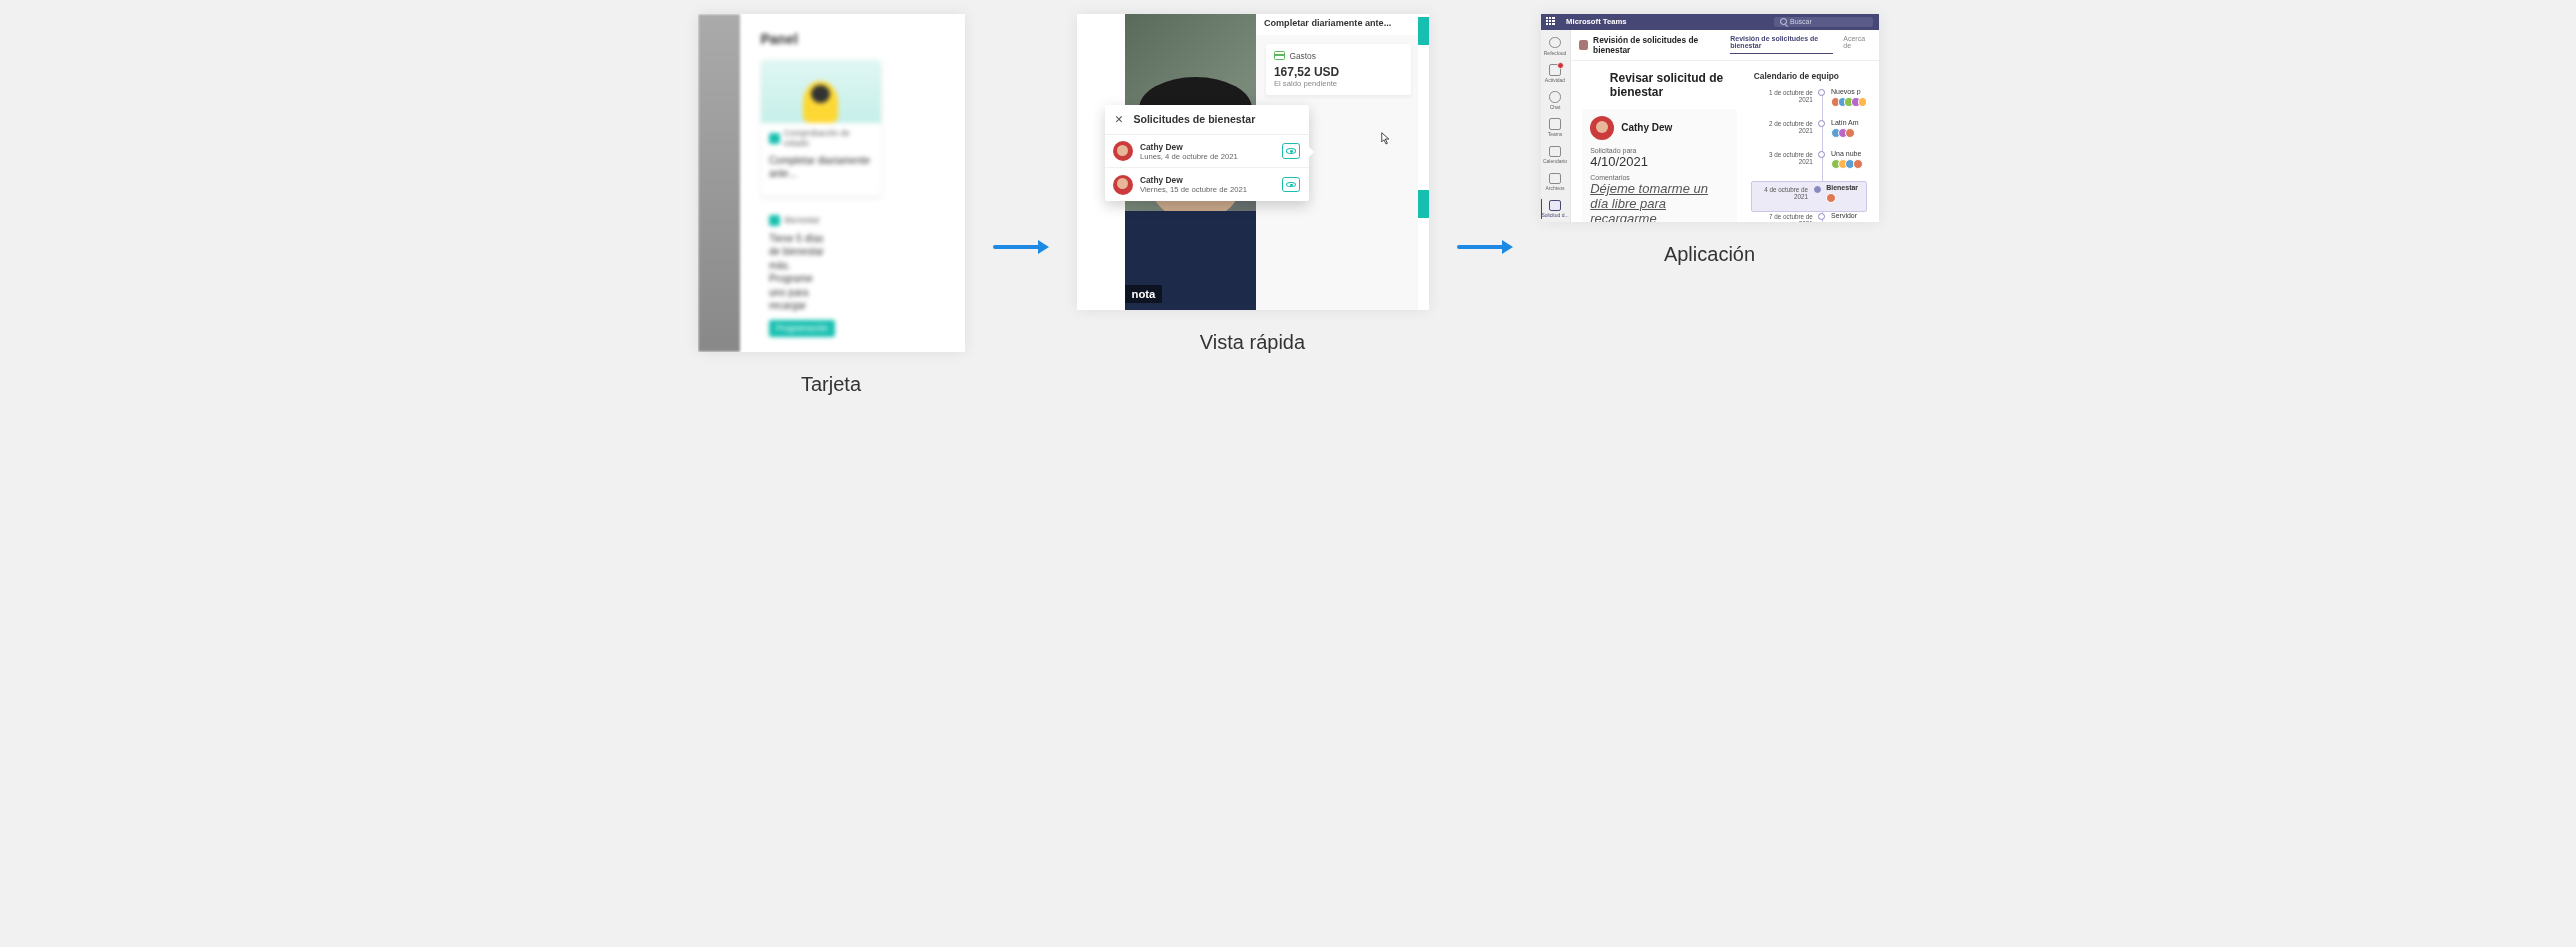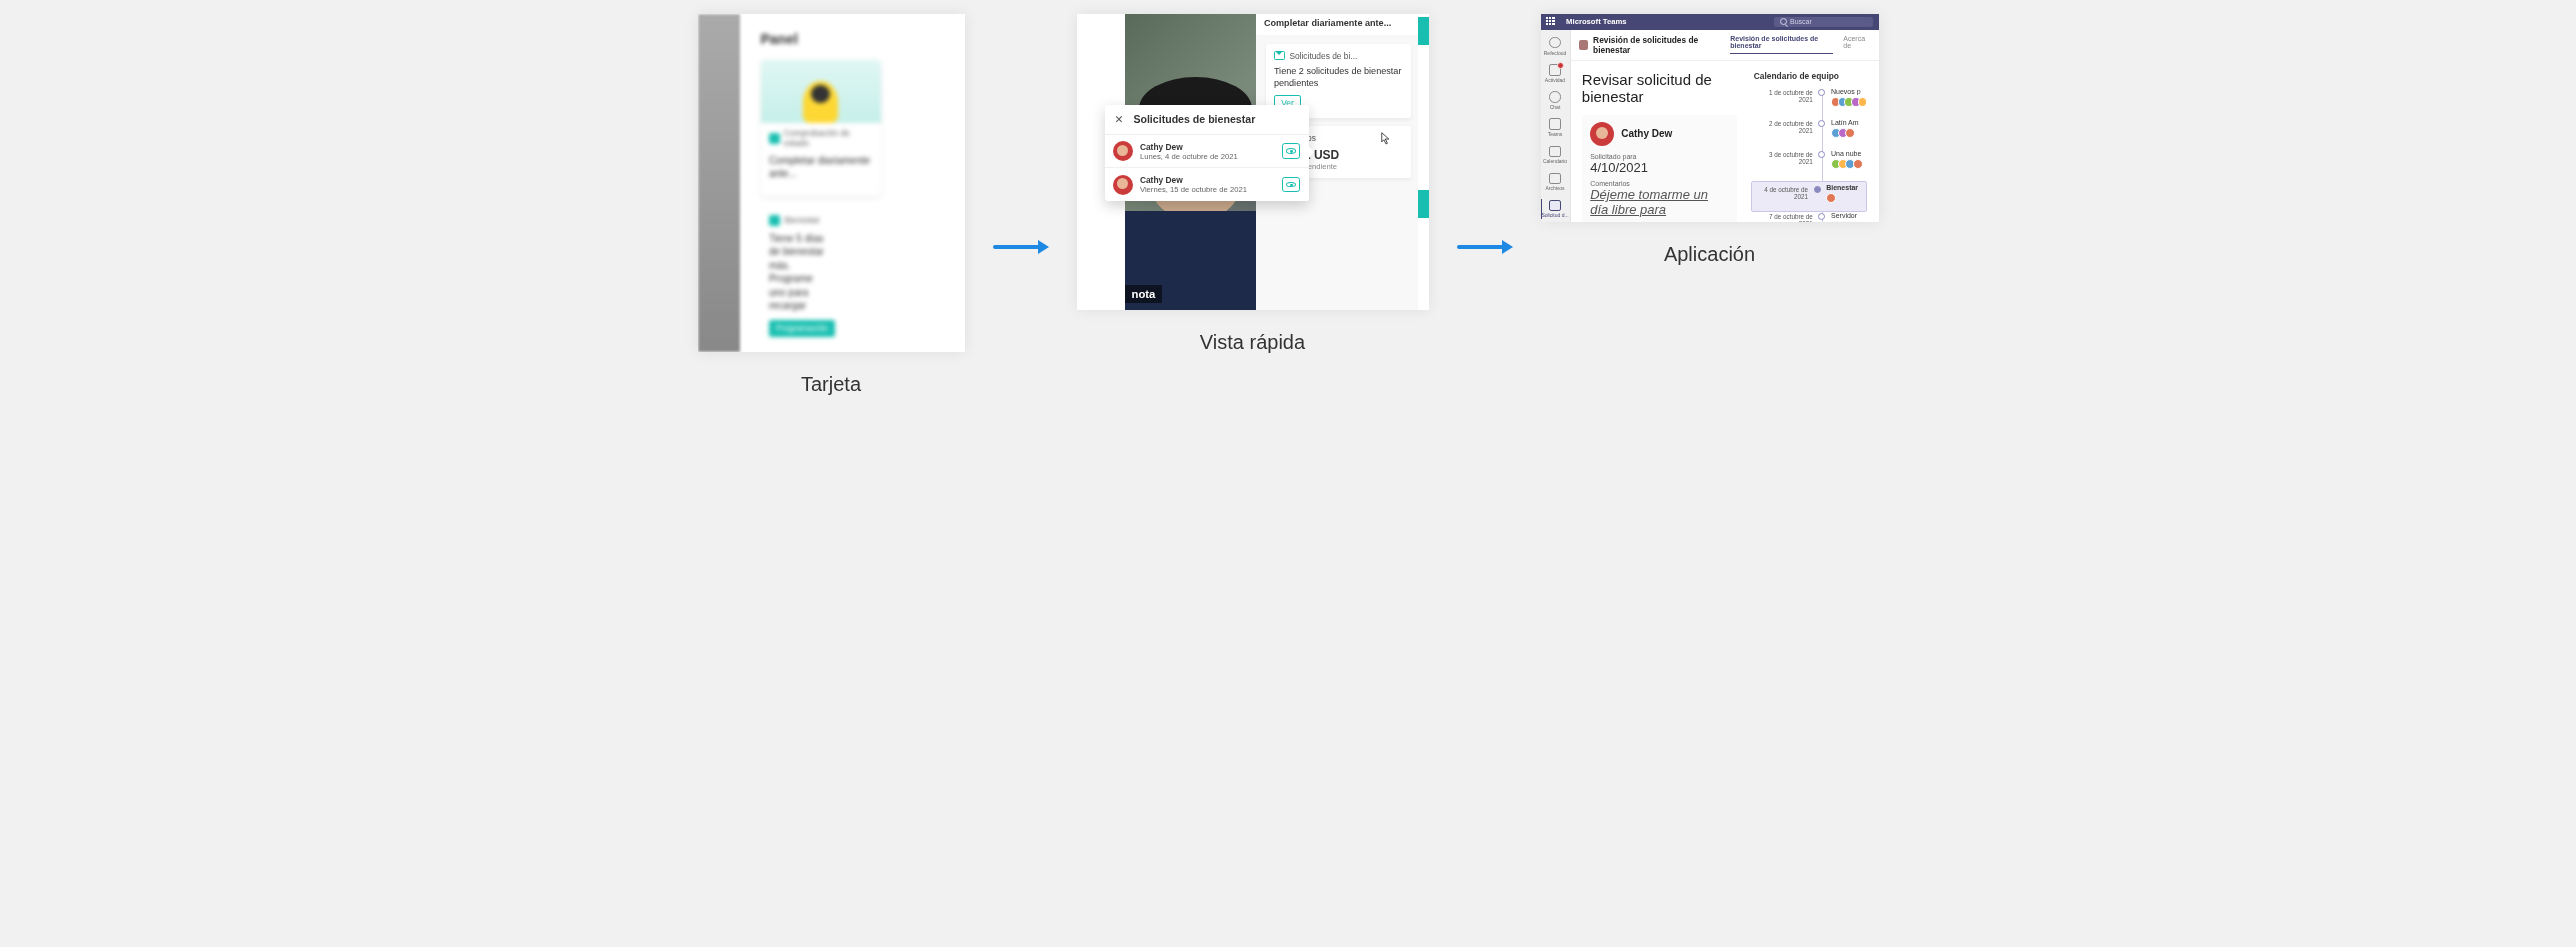--- a/index.html
+++ b/index.html
@@ -92,21 +92,21 @@
 
   .main { flex:1; background:#fff; display:flex; flex-direction:column; overflow:hidden;}
   .apphdr { display:flex; align-items:center; gap:5.6px; padding:5px 8.4px; border-bottom:0.7px solid #eee;}
   .apphdr .appico{width:10px;height:10px;background:#a77; border-radius:2.1px;}
   .apphdr .appt{font-weight:700; font-size:8.4px; color:#222;}
   .apphdr .tabs{margin-left:7px; display:flex; gap:10px; font-size:7px;}
   .apphdr .tabs .tab{color:#888; padding-bottom:4.2px; cursor:pointer;}
   .apphdr .tabs .tab.on{color:#464775; border-bottom:1.4px solid #464775; font-weight:600;}
   .content { flex:1; padding:10px 11.3px; overflow:hidden; display:flex; gap:17px;}
   .lcol{flex:0 0 155px;}
-  .lcol h2{font-size:15px;font-weight:400;color:#222;margin-bottom:10px;}
+  .lcol h2{font-size:12px;font-weight:700;color:#222;margin-bottom:10px;margin-left:28px;}
   .reqcard{background:#fafafa;border-radius:2.8px;padding:7px 8.4px;}
   .reqcard .who{display:flex;align-items:center;gap:7px;margin-bottom:7px;}
   .reqcard .av{width:24px;height:24px;border-radius:50%;background:#cc3b3b;position:relative;}
   .reqcard .av::after{content:"";position:absolute;left:5.6px;top:5px;width:12.7px;height:12.7px;background:#e8b79a;border-radius:50%;}
   .reqcard .nm{font-size:10px;font-weight:700;color:#222;}
   .reqcard .field-l{font-size:7px;color:#666;margin-top:4.2px;}
   .reqcard .field-v{font-size:13px;color:#333;}
   .reqcard .field-v.italic{font-style:italic;color:#555;text-decoration:underline;}
   .lcol .sec{font-size:7.7px;color:#333;margin-top:10px;}
   .lcol .sub{font-size:7px;color:#666;margin-top:5.6px;}
@@ -179,28 +179,20 @@
         <div class="tag">nota</div>
       </div>
       <div class="teal-bar"></div>
       <div class="teal-bar2"></div>
       <div class="right">
         <div class="top-mini">
           <div style="font-weight:600;">Completar diariamente ante...</div>
         </div>
         <div class="mini">
           <div class="lbl">
-              <span class="env-ico"></span>
-              <span>Solicitudes de bi...</span>
-            </div>
-          <div class="txt">Tiene 2 solicitudes de bienestar pendientes</div>
-          <button class="btn-view">Ver</button>
-        </div>
-        <div class="mini">
-          <div class="lbl">
               <span class="card-ico"></span>
               <span>Gastos</span>
             </div>
           <div class="amt">167,52 USD</div>
           <div style="font-size:7.7px;color:#888;">El saldo pendiente</div>
         </div>
       </div>
 
       <div class="cursor">
         <svg viewBox="0 0 14 18">

